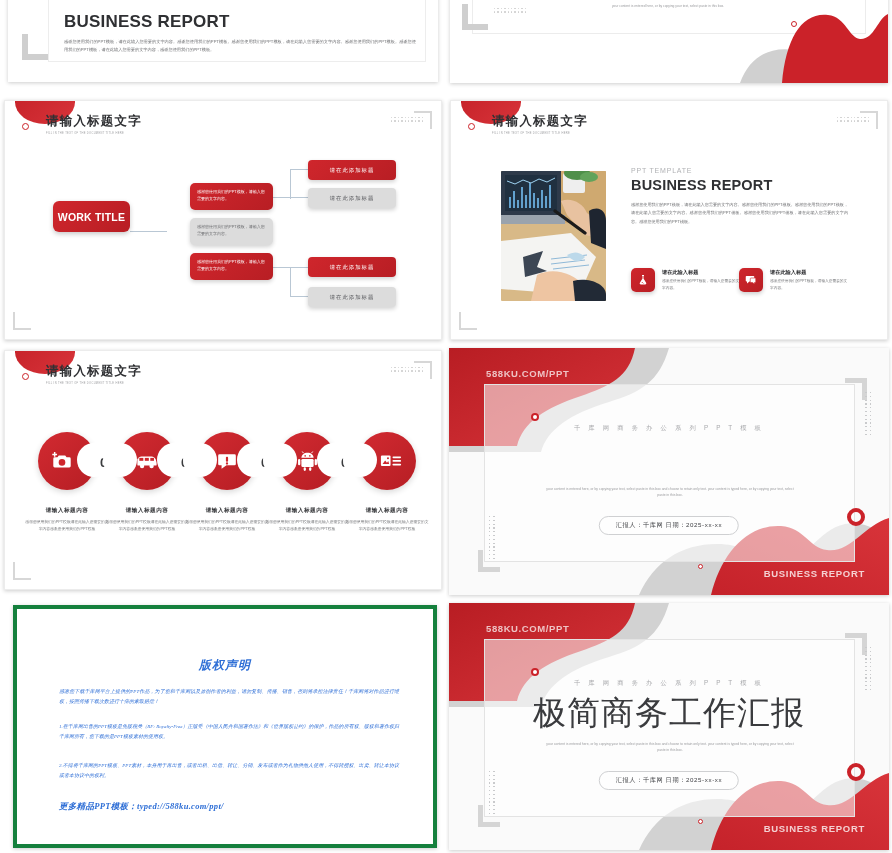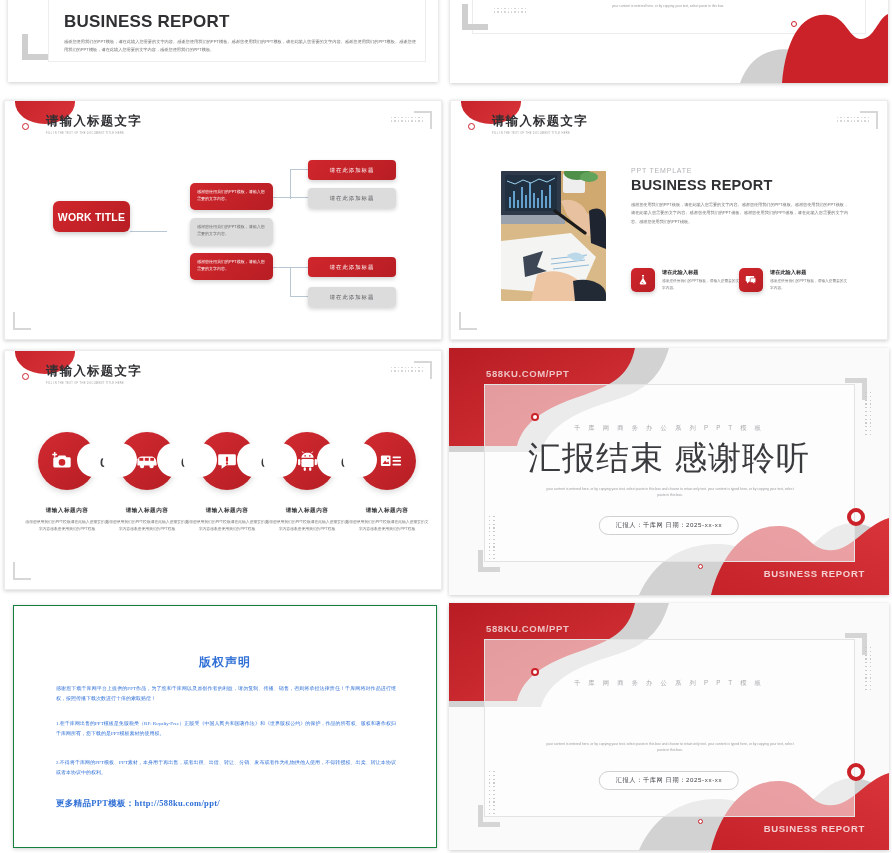--- a/index.html
+++ b/index.html
@@ -196,21 +196,21 @@
   }
   .t-ring-xs{
     position:absolute; width:5px; height:5px; border:1.5px solid #cb2229; border-radius:50%; background:#fff;
   }
   .vdots{ position:absolute; display:grid; grid-template-columns:1fr 1fr; gap:2.5px 3px; }
   .vdots i{ width:1.3px; height:1.3px; background:#c9cacc; display:block; }
 
   
   .cpy{
     position:absolute; left:13px; top:5px; width:424px; height:243px;
-    background:#fff; border:1px solid #15803d;
+    background:#fff; border:4px solid #15803d;font-style:italic;
   }
   .cpy h2{
     position:absolute; left:0; right:0; top:48px; text-align:center;
     font-size:12px; color:#2f6fd6; font-weight:bold; letter-spacing:1px;
     font-family:"Liberation Serif", serif;
   }
   .cpy .p1{
     position:absolute; left:42px; top:78px; width:340px;
     font-size:5px; line-height:2.05; color:#2f6fd6; text-align:justify;
     font-family:"Liberation Serif", serif;
@@ -639,34 +639,33 @@
           <i></i>
           <i></i>
           <i></i>
           <i></i>
           <i></i>
           <i></i>
           <i></i>
       </div>
 
       <div class="t-eyebrow">千 库 网 商 务 办 公 系 列 P P T 模 板</div>
-      <div class="t-title">汇报结束 感谢聆听</div>
       <div class="t-sub">your content is entered here, or by copying your text, select paste in this box and choose to retain only text. your content is typed here, or by copying your text, select paste in this box.</div>
       <div class="t-pill">汇报人：千库网    日期：2025-xx-xx</div>
       <div class="t-brand">BUSINESS REPORT</div>
     </div>
   </div>
 
   <div class="cell">
     <div class="slide shadow cpy">
       <h2>版权声明</h2>
       <div class="p1">感谢您下载千库网平台上提供的PPT作品，为了您和千库网以及原创作者的利益，请勿复制、传播、销售，否则将承担法律责任！千库网将对作品进行维权，按照传播下载次数进行十倍的索取赔偿！</div>
       <div class="p2">1.在千库网出售的PPT模板是免版税类（RF: Royalty-Free）正版受《中国人民共和国著作法》和《世界版权公约》的保护，作品的所有权、版权和著作权归千库网所有，您下载的是PPT模板素材的使用权。</div>
       <div class="p3">2.不得将千库网的PPT模板、PPT素材，本身用于再出售，或者出租、出借、转让、分销、发布或者作为礼物供他人使用，不得转授权、出卖、转让本协议或者本协议中的权利。</div>
-      <div class="more">更多精品PPT模板：http://588ku.com/ppt/</div>
+      <div class="more">更多精品PPT模板：typed://588ku.com/ppt/</div>
     </div>
   </div>
 
   <div class="cell">
     <div class="tslide shadow">
       <svg style="position:absolute;inset:0;width:100%;height:100%" viewBox="0 0 440 247" preserveAspectRatio="none">
         <rect width="440" height="247" fill="#fafafa"></rect>
         <path d="M0 0 L220 0 C210 34 192 44 160 54 C120 66 98 82 92 104 L0 104 Z" fill="#d2d2d2"></path>
         <path d="M0 0 L186 0 C180 30 160 38 132 48 C96 60 74 74 68 98 L0 98 Z" fill="url(#gr3)"></path>
         <path d="M440 247 L190 247 C205 214 232 196 268 196 C300 196 312 214 330 214 C358 214 368 182 396 176 C416 172 430 184 440 190 Z" fill="#d2d2d2"></path>
@@ -739,19 +738,20 @@
           <i></i>
           <i></i>
           <i></i>
           <i></i>
           <i></i>
           <i></i>
           <i></i>
       </div>
 
       <div class="t-eyebrow">千 库 网 商 务 办 公 系 列 P P T 模 板</div>
+      <div class="t-title">极简商务工作汇报</div>
       <div class="t-sub">your content is entered here, or by copying your text, select paste in this box and choose to retain only text. your content is typed here, or by copying your text, select paste in this box.</div>
       <div class="t-pill">汇报人：千库网    日期：2025-xx-xx</div>
       <div class="t-brand">BUSINESS REPORT</div>
     </div>
   </div>
 
 </div>
 
 </body></html>

